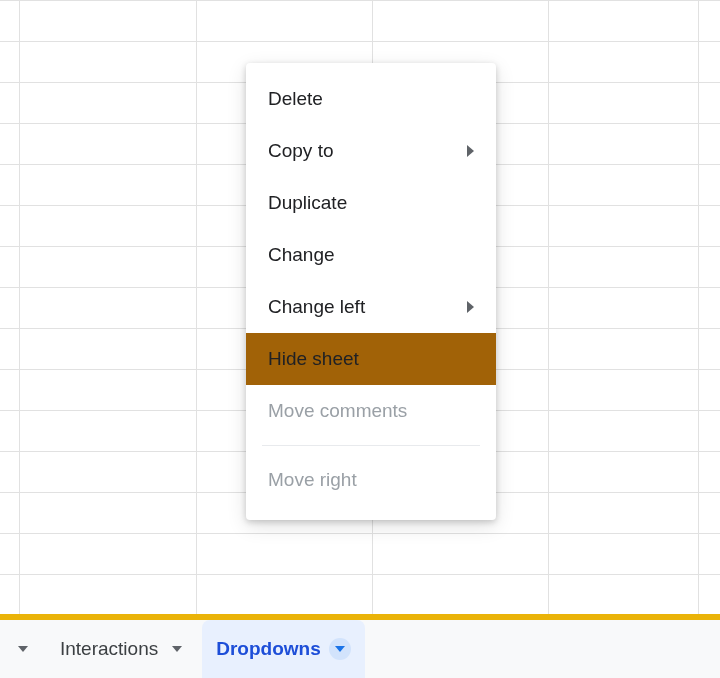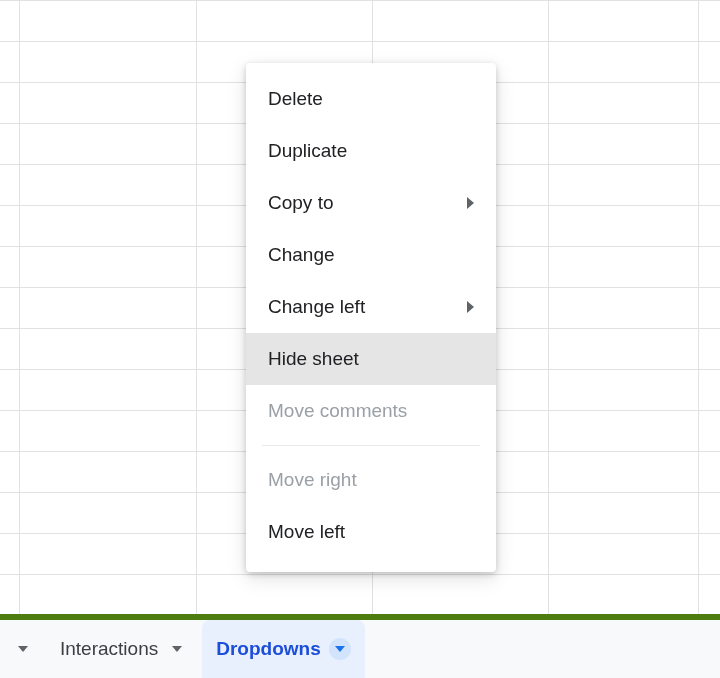--- a/index.html
+++ b/index.html
@@ -33,21 +33,21 @@
   .vline.c0 { left: 19px; }
   .vline.c1 { left: 196px; }
   .vline.c2 { left: 372px; }
   .vline.c3 { left: 548px; }
   .vline.c4 { left: 698px; }
 
   
   .bottom-strip {
     position: absolute; left: 0; right: 0; bottom: 0;
     height: 64px; display: flex; align-items: center;
-    background: #f8f9fa; border-top: 6px solid #4d7c0f;
+    background: #f8f9fa; border-top: 6px solid #eab308;
     padding-left: 0;
   }
   .tab-leading-caret {
     width: 46px; display: flex; align-items: center; justify-content: center;
     height: 100%;
   }
   .tab {
     display: flex; align-items: center; gap: 8px;
     padding: 0 14px; height: 100%;
     font-size: 19px; color: #3c4043; cursor: pointer;
@@ -81,21 +81,21 @@
     border-radius: 4px;
     box-shadow: 0 2px 6px rgba(0,0,0,0.18), 0 6px 20px rgba(0,0,0,0.12);
     padding: 10px 0 14px 0;
     font-size: 19px; color: #202124;
   }
   .menu-item {
     display: flex; align-items: center; justify-content: space-between;
     padding: 0 22px; height: 52px; cursor: pointer;
     white-space: nowrap;
   }
-  .menu-item.hover { background: #e5e5e5; }
+  .menu-item.hover { background: #a16207; }
   .menu-item.disabled { color: #9aa0a6; cursor: default; }
   .menu-sep { height: 1px; background: #e8eaed; margin: 8px 16px; }
   .submenu-arrow {
     width: 0; height: 0; border-top: 6px solid transparent; border-bottom: 6px solid transparent;
     border-left: 7px solid #5f6368;
   }
 </style>
 </head>
 <body>
 
@@ -122,45 +122,42 @@
       <div class="vline c2"></div>
     <div class="vline c3"></div>
       <div class="vline c4"></div>
   </div>
 
   <div class="context-menu">
     <div class="menu-item">
       <span>Delete</span>
     </div>
     <div class="menu-item">
-      <span>Duplicate</span>
+      <span>Copy to</span>
+      <span class="submenu-arrow"></span>
     </div>
     <div class="menu-item">
-      <span>Copy to</span>
-      <span class="submenu-arrow"></span>
+      <span>Duplicate</span>
     </div>
     <div class="menu-item">
       <span>Change</span>
     </div>
     <div class="menu-item">
       <span>Change left</span>
       <span class="submenu-arrow"></span>
     </div>
     <div class="menu-item hover">
       <span>Hide sheet</span>
     </div>
     <div class="menu-item disabled">
       <span>Move comments</span>
     </div>
     <div class="menu-sep"></div>
     <div class="menu-item disabled">
       <span>Move right</span>
-    </div>
-    <div class="menu-item">
-      <span>Move left</span>
     </div>
   </div>
 
   <div class="bottom-strip">
     <div class="tab-leading-caret">
       <span class="leading-caret-down"></span>
     </div>
     <div class="tab">
       <span>Interactions</span>
       <span class="caret-btn">

